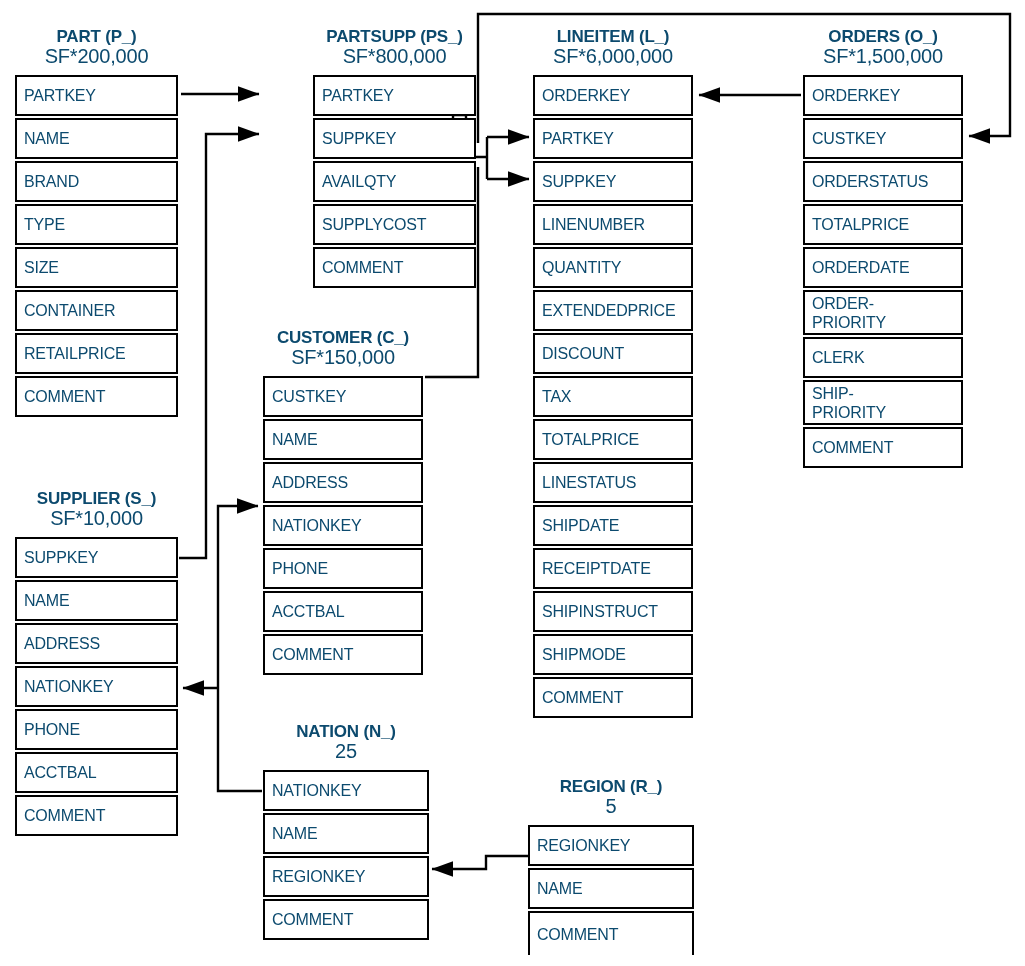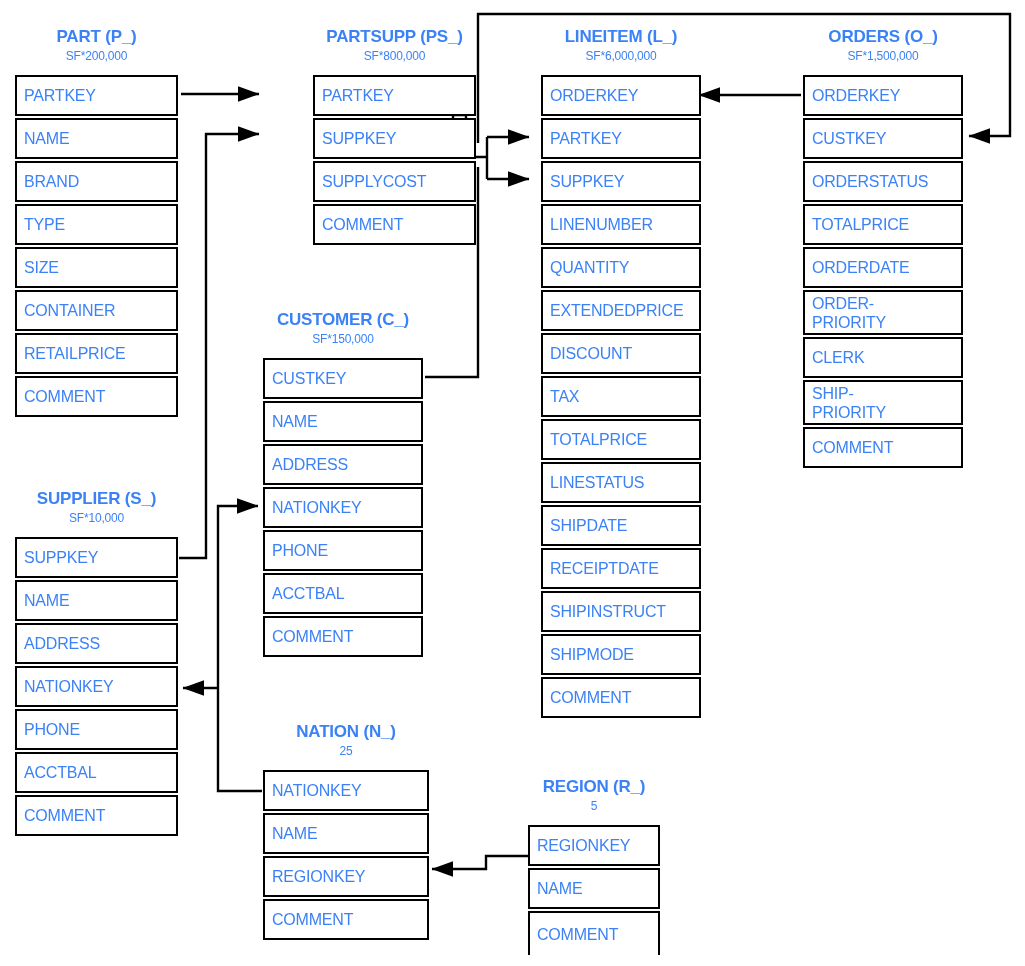--- a/index.html
+++ b/index.html
@@ -2,30 +2,30 @@
 <html><head>
 <meta charset="utf-8">
 <style>
   html,body{margin:0;padding:0;background:#ffffff;}
   #canvas{
     position:relative;
     width:1025px;height:966px;
     background:#ffffff;
     overflow:hidden;
     font-family:"Liberation Sans","DejaVu Sans",sans-serif;
-    color:#3b82f6;
+    color:#0c4a6e;
   }
   #wires{position:absolute;left:0;top:0;width:1025px;height:966px;}
   .tbl{position:absolute;}
   .ttl{
     font-weight:bold;font-size:17px;line-height:20px;height:20px;
     text-align:center;white-space:nowrap;letter-spacing:-0.2px;
   }
   .card{
-    font-size:12px;line-height:18px;height:18px;text-align:center;
+    font-size:20px;line-height:18px;height:18px;text-align:center;
     letter-spacing:-0.2px;
   }
   .rows{margin-top:10px;}
   .row{
     box-sizing:border-box;
     height:41px;
     margin-bottom:2px;
     border:2.5px solid #000;
     background:#fff;
     display:flex;align-items:center;
@@ -79,25 +79,26 @@
           <div class="row">RETAILPRICE</div>
           <div class="row">COMMENT</div>
         </div>
       </div>
       <div class="tbl" style="left: 265px; top: 27px; width: 163px; margin-left: 48px;">
         <div class="ttl">PARTSUPP (PS_)</div>
         <div class="card">SF*800,000</div>
         <div class="rows">
           <div class="row">PARTKEY</div>
           <div class="row">SUPPKEY</div>
+          <div class="row">AVAILQTY</div>
           <div class="row">SUPPLYCOST</div>
           <div class="row">COMMENT</div>
         </div>
       </div>
-      <div class="tbl" style="left: 533px; top: 27px; width: 160px; margin-left: 8px;">
+      <div class="tbl" style="left: 533px; top: 27px; width: 160px;">
         <div class="ttl">LINEITEM (L_)</div>
         <div class="card">SF*6,000,000</div>
         <div class="rows">
           <div class="row">ORDERKEY</div>
           <div class="row">PARTKEY</div>
           <div class="row">SUPPKEY</div>
           <div class="row">LINENUMBER</div>
           <div class="row">QUANTITY</div>
           <div class="row">EXTENDEDPRICE</div>
           <div class="row">DISCOUNT</div>
@@ -121,21 +122,21 @@
           <div class="row">TOTALPRICE</div>
           <div class="row">ORDERDATE</div>
           <div class="row tall">ORDER-
 PRIORITY</div>
           <div class="row">CLERK</div>
           <div class="row tall">SHIP-
 PRIORITY</div>
           <div class="row">COMMENT</div>
         </div>
       </div>
-      <div class="tbl" style="left: 263px; top: 310px; width: 160px;">
+      <div class="tbl" style="left: 263px; top: 328px; width: 160px;">
         <div class="ttl">CUSTOMER (C_)</div>
         <div class="card">SF*150,000</div>
         <div class="rows">
           <div class="row">CUSTKEY</div>
           <div class="row">NAME</div>
           <div class="row">ADDRESS</div>
           <div class="row">NATIONKEY</div>
           <div class="row">PHONE</div>
           <div class="row">ACCTBAL</div>
           <div class="row">COMMENT</div>
@@ -157,21 +158,21 @@
       <div class="tbl" style="left: 263px; top: 722px; width: 166px;">
         <div class="ttl">NATION (N_)</div>
         <div class="card">25</div>
         <div class="rows">
           <div class="row">NATIONKEY</div>
           <div class="row">NAME</div>
           <div class="row">REGIONKEY</div>
           <div class="row">COMMENT</div>
         </div>
       </div>
-      <div class="tbl" style="left: 528px; top: 777px; width: 132px;">
+      <div class="tbl" style="left: 528px; top: 777px; width: 166px;">
         <div class="ttl">REGION (R_)</div>
         <div class="card">5</div>
         <div class="rows">
           <div class="row">REGIONKEY</div>
           <div class="row">NAME</div>
           <div class="row open">COMMENT</div>
         </div>
       </div>
     </div>
 </div>

